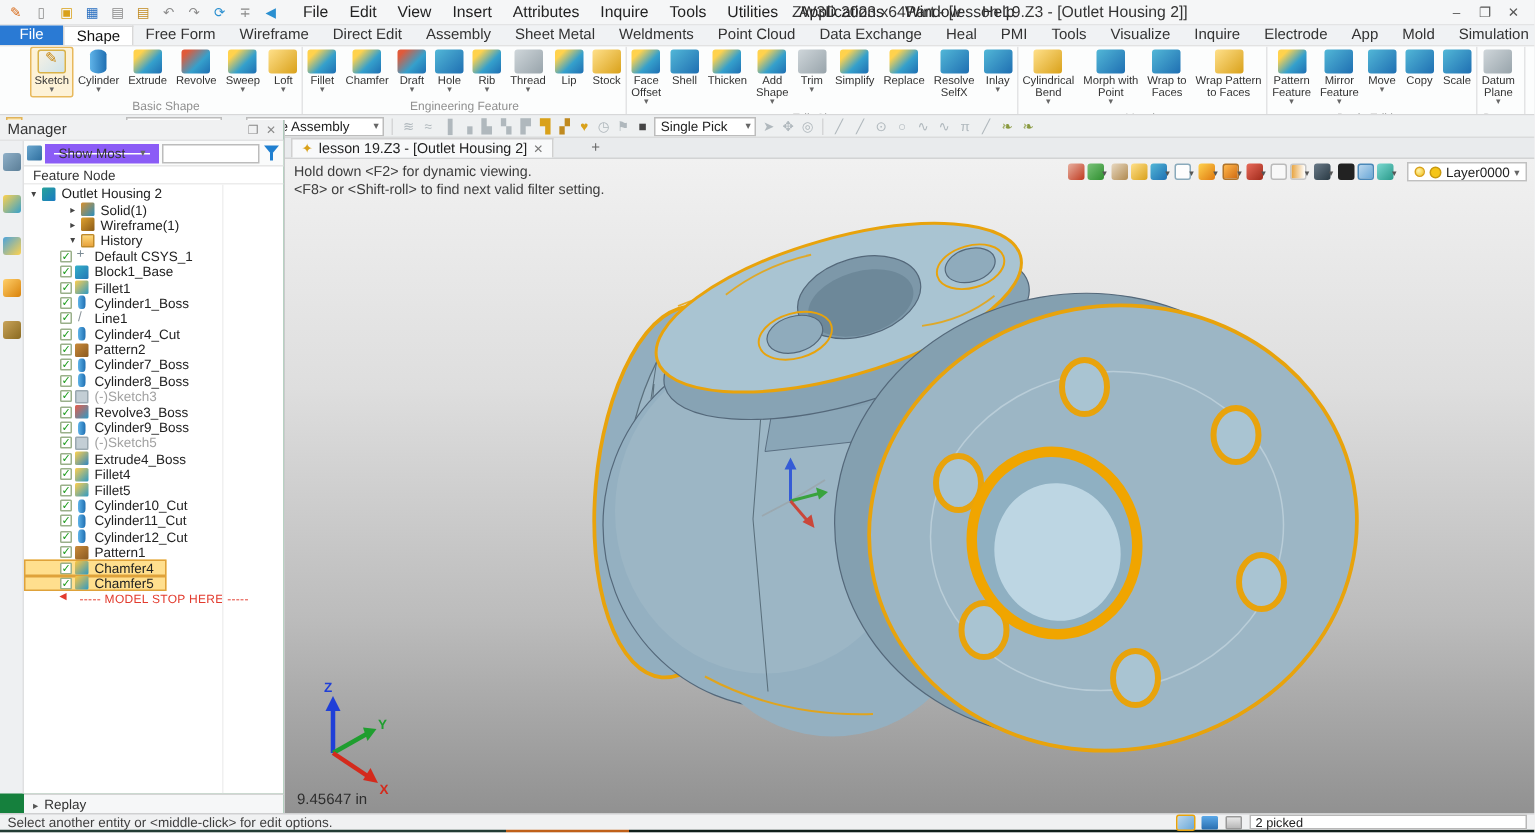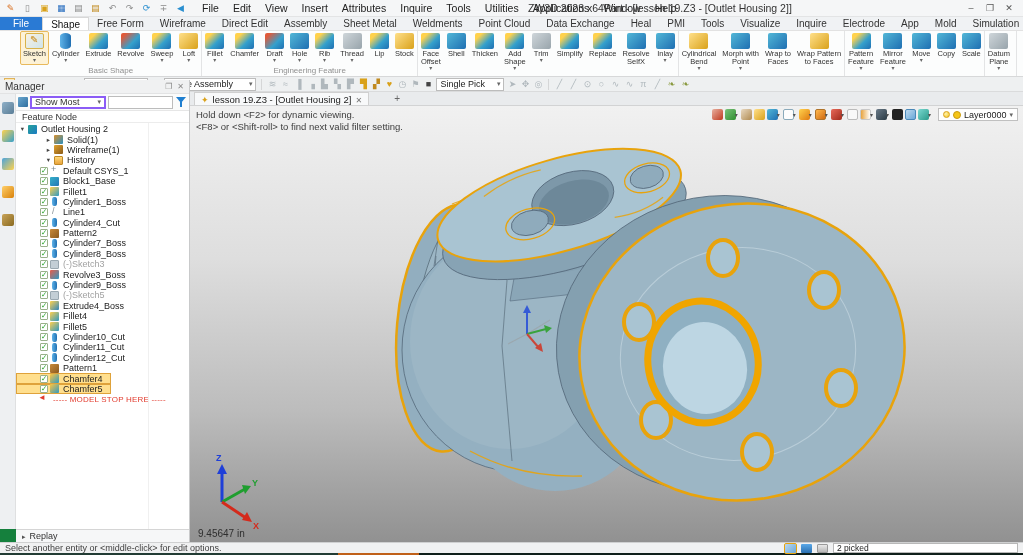--- a/index.html
+++ b/index.html
@@ -62,21 +62,21 @@
 .m-strip{position:absolute;left:0;top:14px;bottom:13px;width:16px;background:#eef0f2;border-right:1px solid #dfe0e1;display:flex;flex-direction:column;align-items:center;padding-top:8px;gap:16px}
 .ms-ic{width:12px;height:12px;border-radius:2px}
 .ms-tree{background:linear-gradient(135deg,#8fb0c8,#5b7e97)}
 .ms-vis{background:linear-gradient(135deg,#ffd24d,#35a0cc)}
 .ms-view{background:linear-gradient(135deg,#4aa3dd,#ffd24d)}
 .ms-role{background:linear-gradient(135deg,#ffcf6a,#d9820a)}
 .ms-lib{background:linear-gradient(135deg,#c9a45a,#8a6a20)}
 .m-body{position:absolute;left:16px;right:0;top:14px;bottom:13px;display:flex;flex-direction:column;overflow:hidden;background:#fff}
 .m-filter{height:17px;display:flex;align-items:center;gap:2px;padding:1px 2px;border-bottom:1px solid #e6e6e6;background:#fafbfb}
 .f-toggle{width:10px;height:10px;background:linear-gradient(135deg,#6aa7cf,#2f6f9f);border-radius:1px;flex:0 0 auto}
-.f-select{width:76px;height:13px;border:2px solid #8b5cf6;background:#fff;font-size:9px;display:flex;align-items:center;justify-content:space-between;padding:0 3px;flex:0 0 auto}
+.f-select{width:76px;height:13px;border:6px solid #8b5cf6;background:#fff;font-size:9px;display:flex;align-items:center;justify-content:space-between;padding:0 3px;flex:0 0 auto}
 .f-select::after{content:"▾";font-size:7px;color:#666}
 .f-input{flex:1;height:13px;border:1px solid #bcbcbc;background:#fff;min-width:0;font-family:inherit;font-size:9px;outline:none;padding:0 2px}
 .f-funnel{width:12px;height:12px;position:relative;flex:0 0 auto}
 .f-funnel::before{content:"";position:absolute;top:1px;left:1px;border-left:5px solid transparent;border-right:5px solid transparent;border-top:6px solid #1f7fd0}
 .f-funnel::after{content:"";position:absolute;left:5px;top:6px;width:2px;height:5px;background:#1f7fd0}
 .t-header{height:12px;font-size:9px;color:#333;padding-left:6px;border-bottom:1px solid #ececec;display:flex;align-items:center}
 .tree{flex:1;position:relative;overflow:hidden;font-size:9px;padding-top:1px}
 .tree::after{content:"";position:absolute;top:0;bottom:0;left:132px;width:1px;background:#f0f0f0}
 .trow{height:10.4px;display:flex;align-items:center;gap:2px;padding-left:3px;white-space:nowrap}
 .trow .caret{width:7px;font-size:6.5px;color:#444;text-align:center;flex:0 0 auto}

